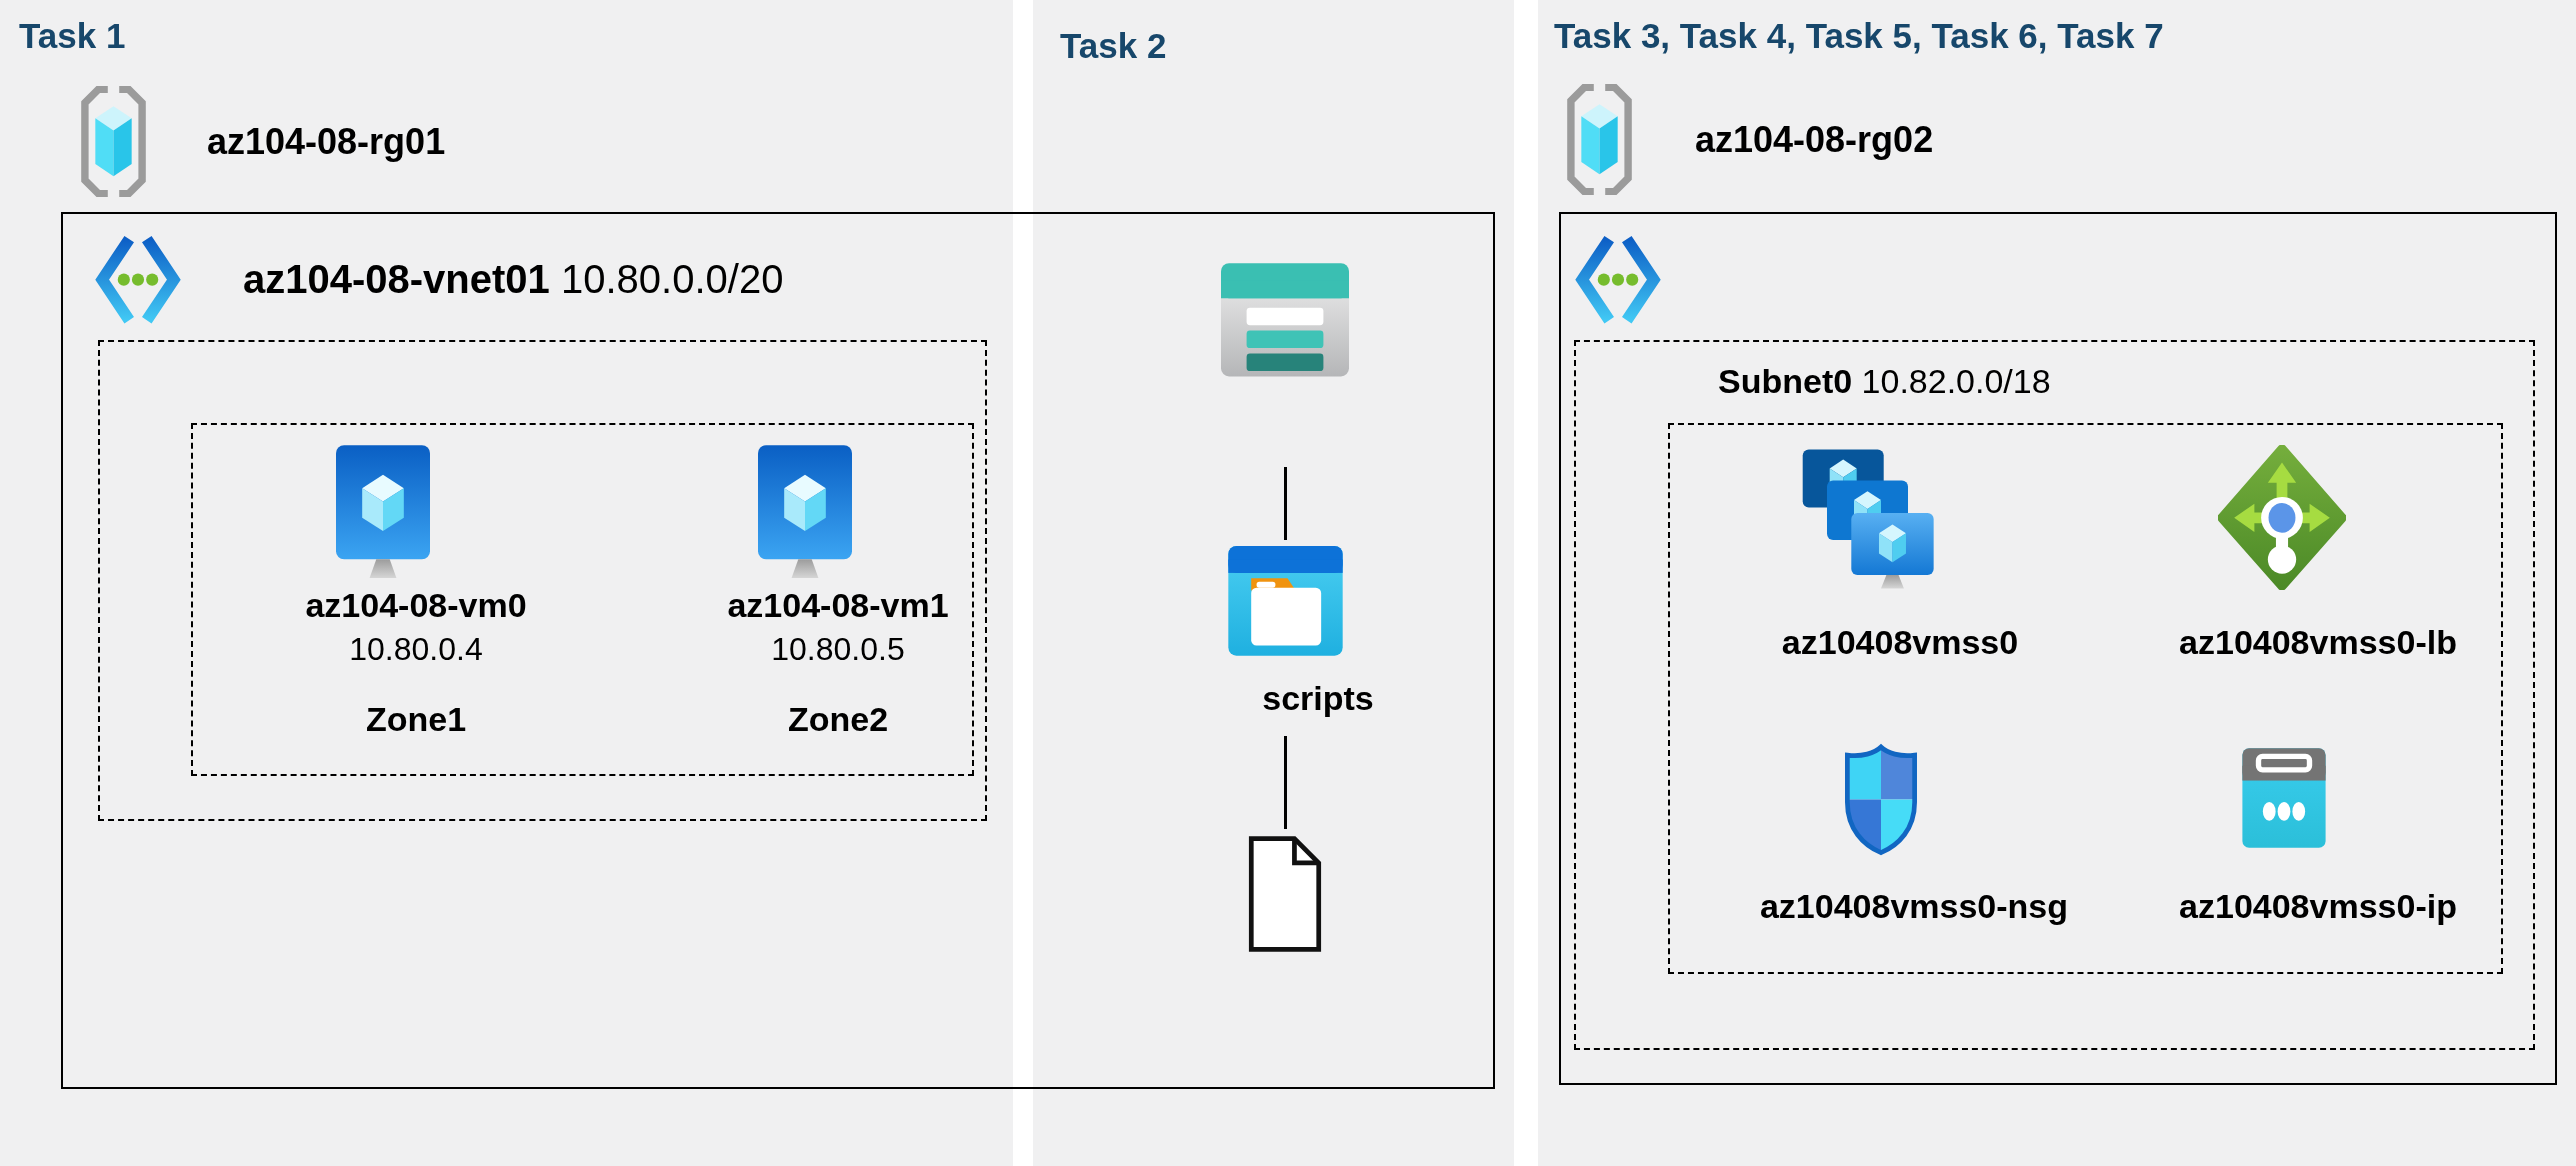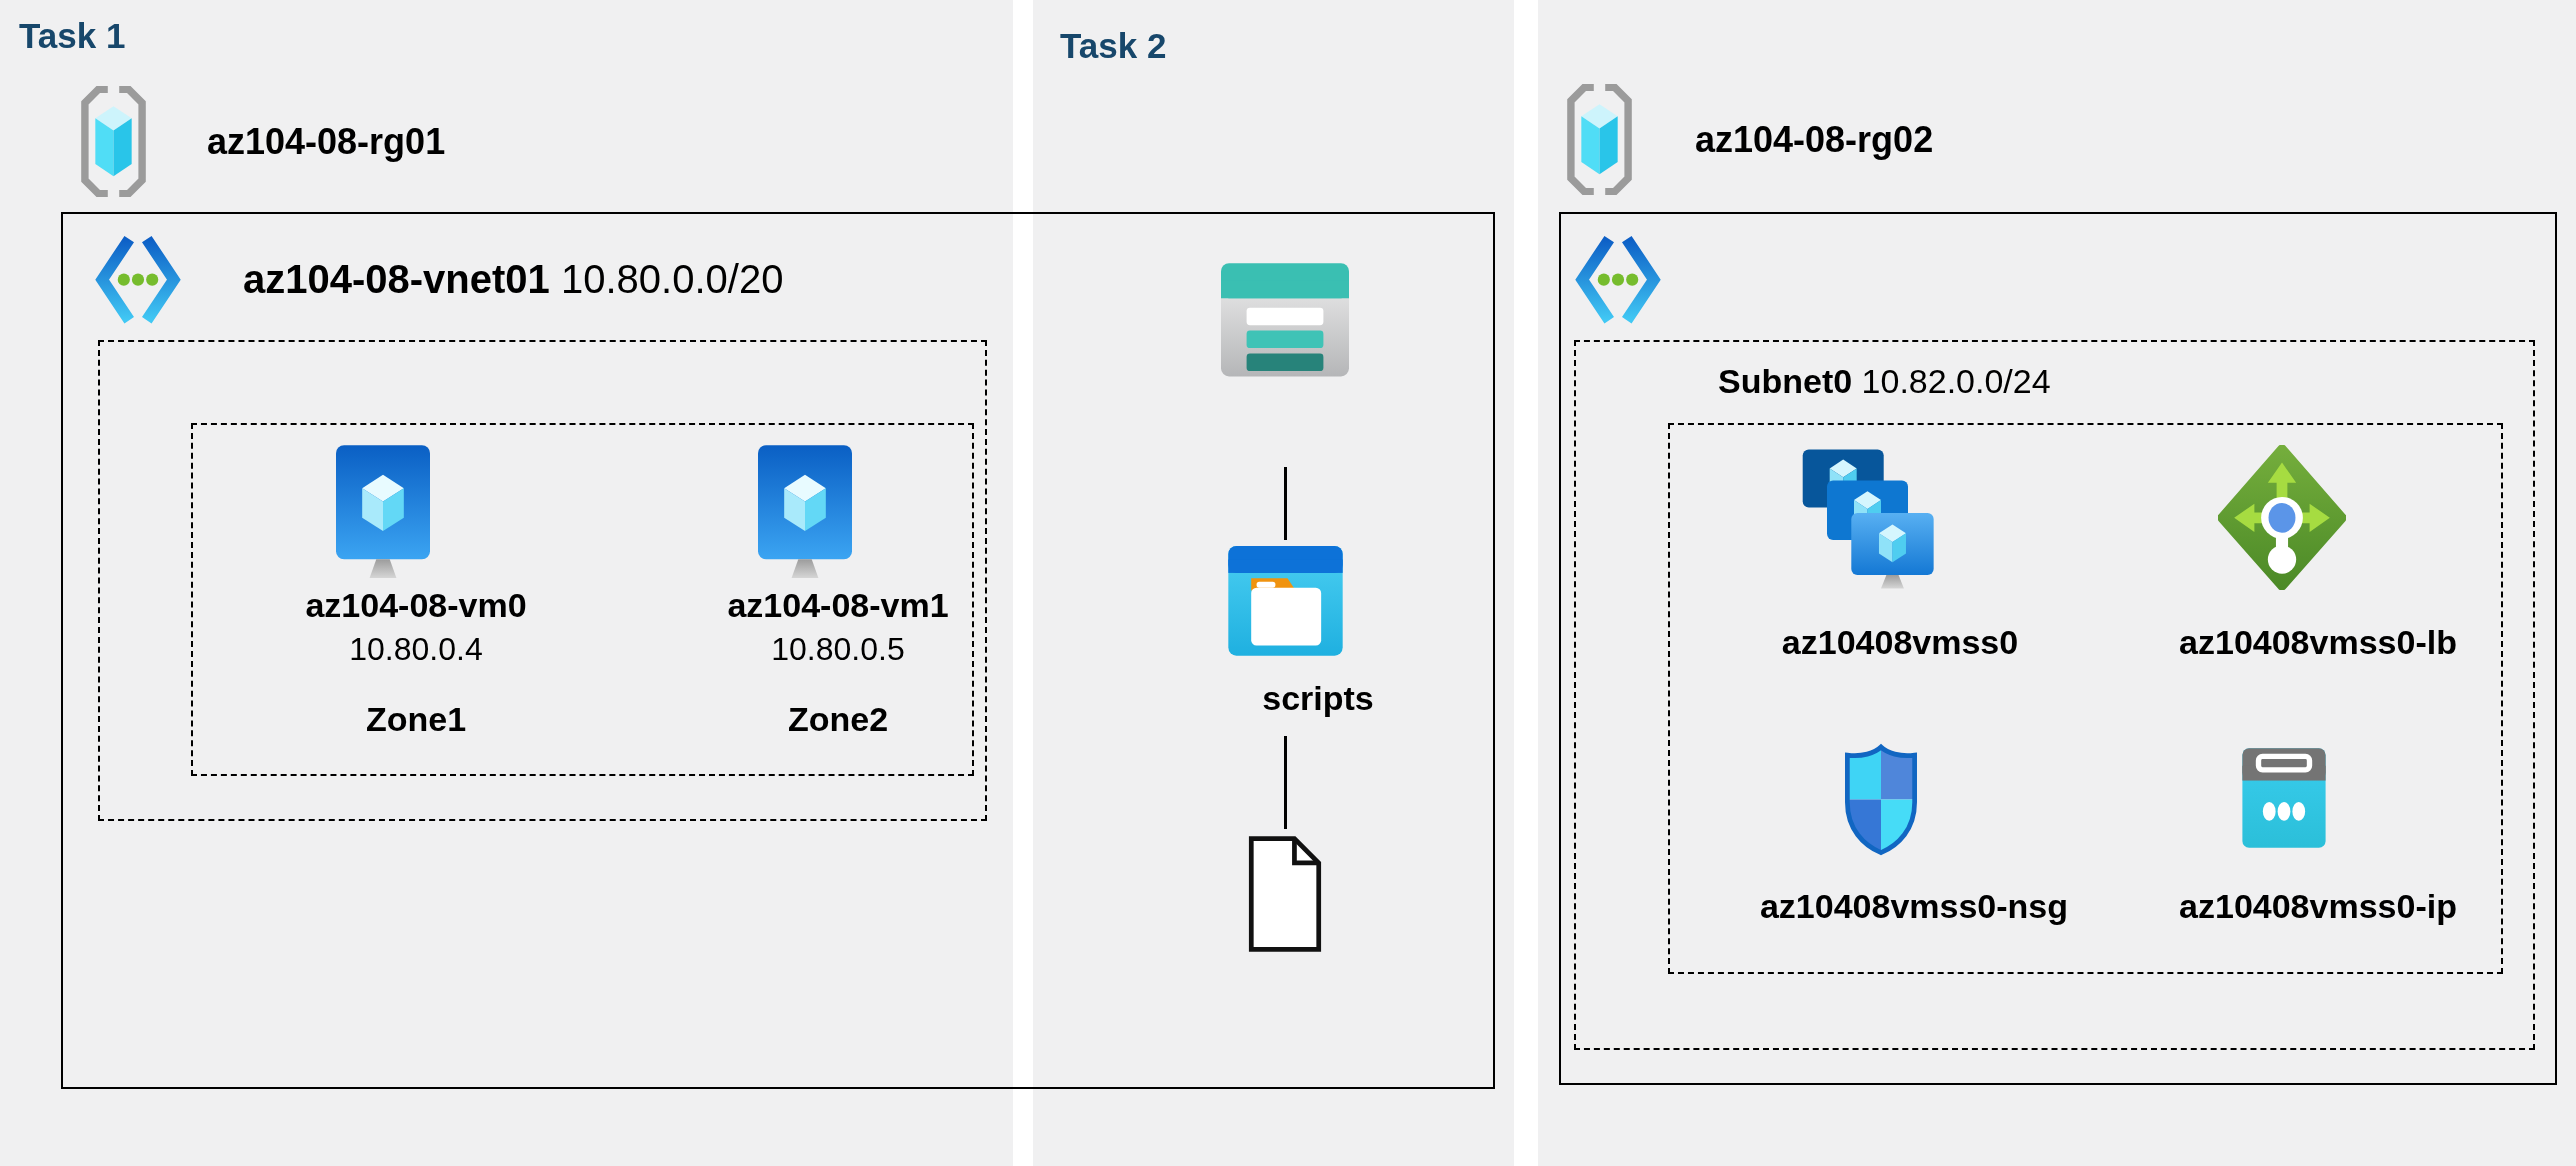--- a/index.html
+++ b/index.html
@@ -60,20 +60,21 @@
 </svg>
 
 <div class="canvas">
 
   <div class="panel" style="left:0;width:1013px"></div>
   <div class="panel" style="left:1033px;width:481px"></div>
   <div class="panel" style="left:1538px;width:1038px"></div>
 
   <div class="heading" style="left:19px;top:16px">Task 1</div>
   <div class="heading" style="left:1060px;top:26px">Task 2</div>
+  <div class="heading" style="left:1554px;top:16px">Task 3, Task 4, Task 5, Task 6, Task 7</div>
 
   <div class="icon" style="left:78px;top:86px">
     <svg width="71" height="111" viewBox="0 0 105 165">
       <path d="M44,5 L30,5 L10,25 L10,140 L30,160 L44,160" fill="none" stroke="#9b9b9b" stroke-width="11"></path>
       <path d="M61,5 L75,5 L95,25 L95,140 L75,160 L61,160" fill="none" stroke="#9b9b9b" stroke-width="11"></path>
       <polygon points="52.5,30 79.5,48 52.5,66 25.5,48" fill="#cdf4fc"></polygon>
       <polygon points="25.5,48 52.5,66 52.5,134 25.5,116" fill="#50ddf6"></polygon>
       <polygon points="79.5,48 52.5,66 52.5,134 79.5,116" fill="#29c5e9"></polygon>
     </svg>
   </div>
@@ -178,21 +179,21 @@
       <path d="M78,12 L118,72 L78,132" fill="none" stroke="url(#g-vnet)" stroke-width="17"></path>
       <circle cx="44" cy="72" r="9" fill="#76bc2d"></circle>
         <circle cx="65" cy="72" r="9" fill="#76bc2d"></circle>
         <circle cx="86" cy="72" r="9" fill="#76bc2d"></circle>
     </svg>
   </div>
 
   <div class="dashed-box" style="left:1574px;top:340px;width:961px;height:710px"></div>
   <div class="lbl vcenter" style="left:1685px;top:381px">
     <span>Subnet0</span>
-    <span class="reg">10.82.0.0/24</span>
+    <span class="reg">10.82.0.0/18</span>
   </div>
 
   <div class="dashed-box" style="left:1668px;top:423px;width:835px;height:551px"></div>
 
   <div class="icon" style="left:1800px;top:448px">
     <svg width="135" height="142" viewBox="0 0 200 210">
       <rect x="4" y="2" width="120" height="86" rx="9" fill="#07569b"></rect>
       <polygon points="64,17 84,30 64,43 44,30" fill="#d5f6fe"></polygon>
       <polygon points="44,30 64,43 64,73 44,60" fill="#8fe2f8"></polygon>
       <polygon points="84,30 64,43 64,73 84,60" fill="#4fcdf0"></polygon>

